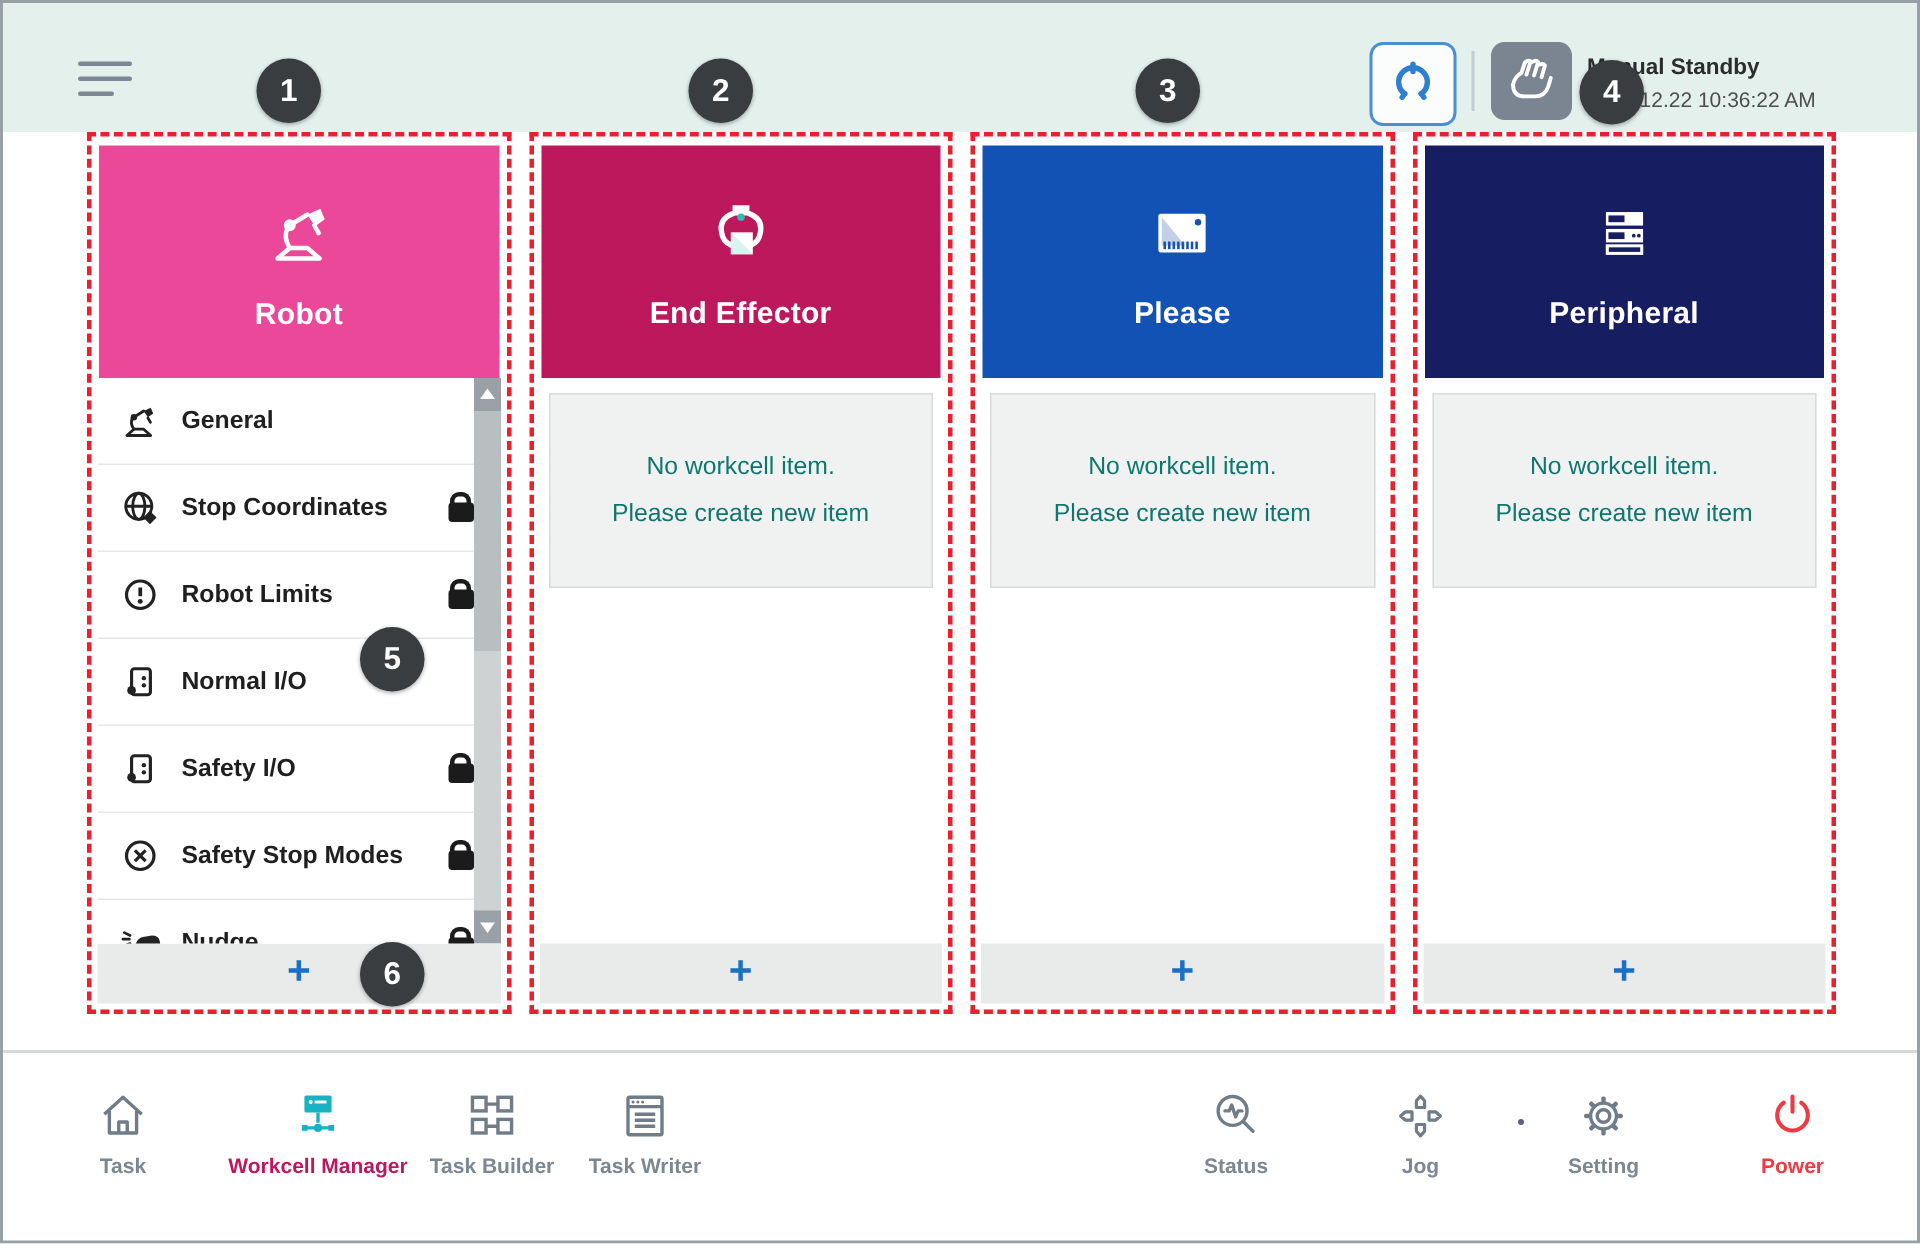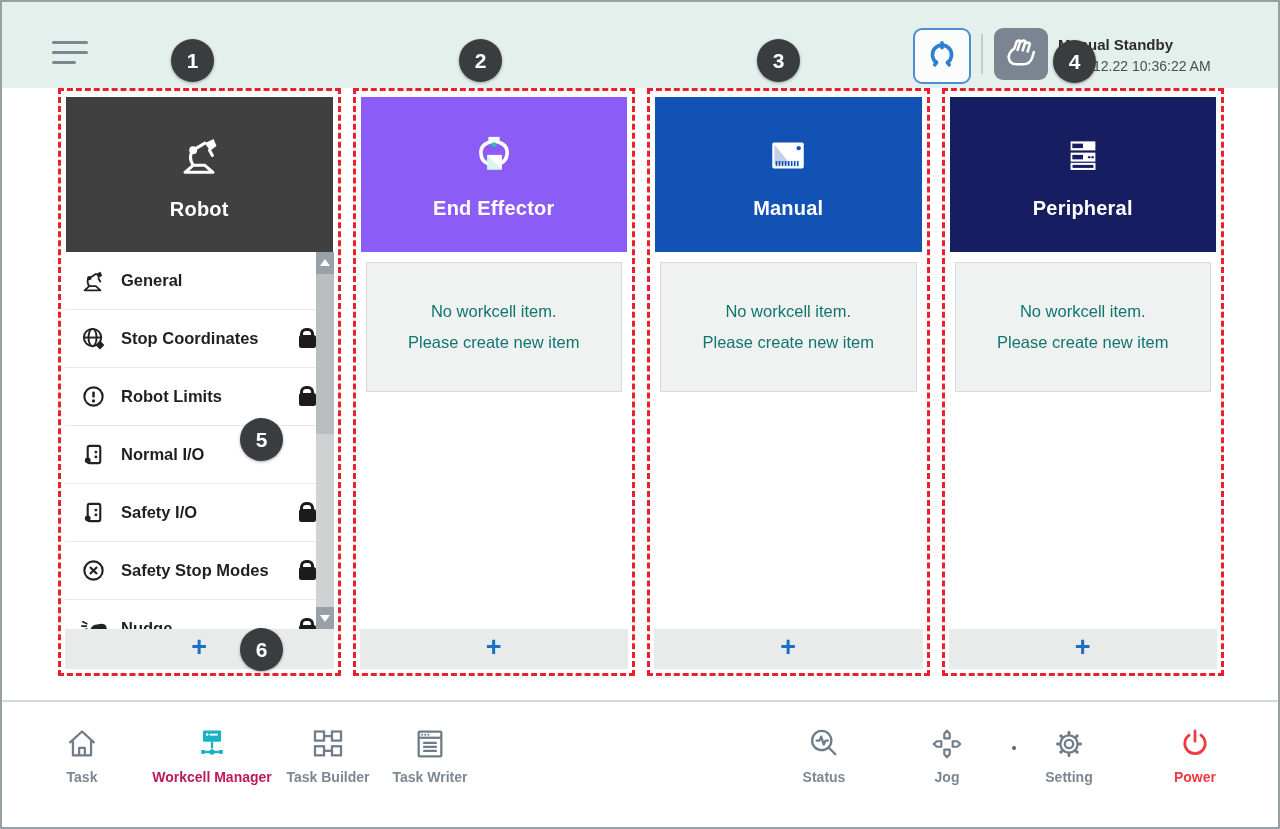--- a/index.html
+++ b/index.html
@@ -31,22 +31,22 @@
     color:#fff;font-size:21px;font-weight:bold;display:flex;align-items:center;justify-content:center;
     z-index:40;box-shadow:0 1px 3px rgba(0,0,0,.35);}
 
   
   .cols{position:absolute;top:88px;left:58px;width:1166px;height:588px;display:flex;gap:12px;z-index:5;}
   .col{flex:1;border:3px dashed #e9202e;background:#fff;display:flex;flex-direction:column;
     padding:4px;box-sizing:border-box;position:relative;}
   .col-header{height:155px;margin:2px 1px 0 1px;display:flex;flex-direction:column;
     align-items:center;justify-content:center;gap:10px;cursor:pointer;}
   .col-header .hlabel{color:#fff;font-size:20px;font-weight:bold;letter-spacing:.2px;}
-  .hdr-robot{background:#404040;}
-  .hdr-endeffector{background:#8b5cf6;}
+  .hdr-robot{background:#ec4899;}
+  .hdr-endeffector{background:#be185d;}
   .hdr-machine{background:#1252b4;}
   .hdr-peripheral{background:#171d61;}
 
   
   .menu-list{position:relative;flex:1;overflow:hidden;background:#fff;}
   .rows{margin-right:8px;}
   .row{height:57px;display:flex;align-items:center;border-bottom:1px solid #e7e7e7;
     padding-left:12px;position:relative;cursor:pointer;background:#fff;}
   .ric{width:32px;display:flex;justify-content:center;margin-right:12px;flex:none;}
   .rlab{font-size:16.5px;font-weight:bold;color:#1f1f1f;white-space:nowrap;}
@@ -291,21 +291,21 @@
               <rect x="15.7" y="28.5" width="1.5" height="4.5"></rect>
             <rect x="18.4" y="28.5" width="1.5" height="4.5"></rect>
               <rect x="21.1" y="28.5" width="1.5" height="4.5"></rect>
             <rect x="23.8" y="28.5" width="1.5" height="4.5"></rect>
               <rect x="26.5" y="28.5" width="1.5" height="4.5"></rect>
             <rect x="29.2" y="28.5" width="1.5" height="4.5"></rect>
               <rect x="31.9" y="28.5" width="1.5" height="4.5"></rect>
           </g>
         </svg>
       </span>
-      <span class="hlabel">Manual</span>
+      <span class="hlabel">Please</span>
     </div>
     <div class="empty-box">
       <span>No workcell item.</span>
       <span>Please create new item</span>
     </div>
     <div class="spacer"></div>
     <div class="plus-bar">
       <span>+</span>
     </div>
   </div>

